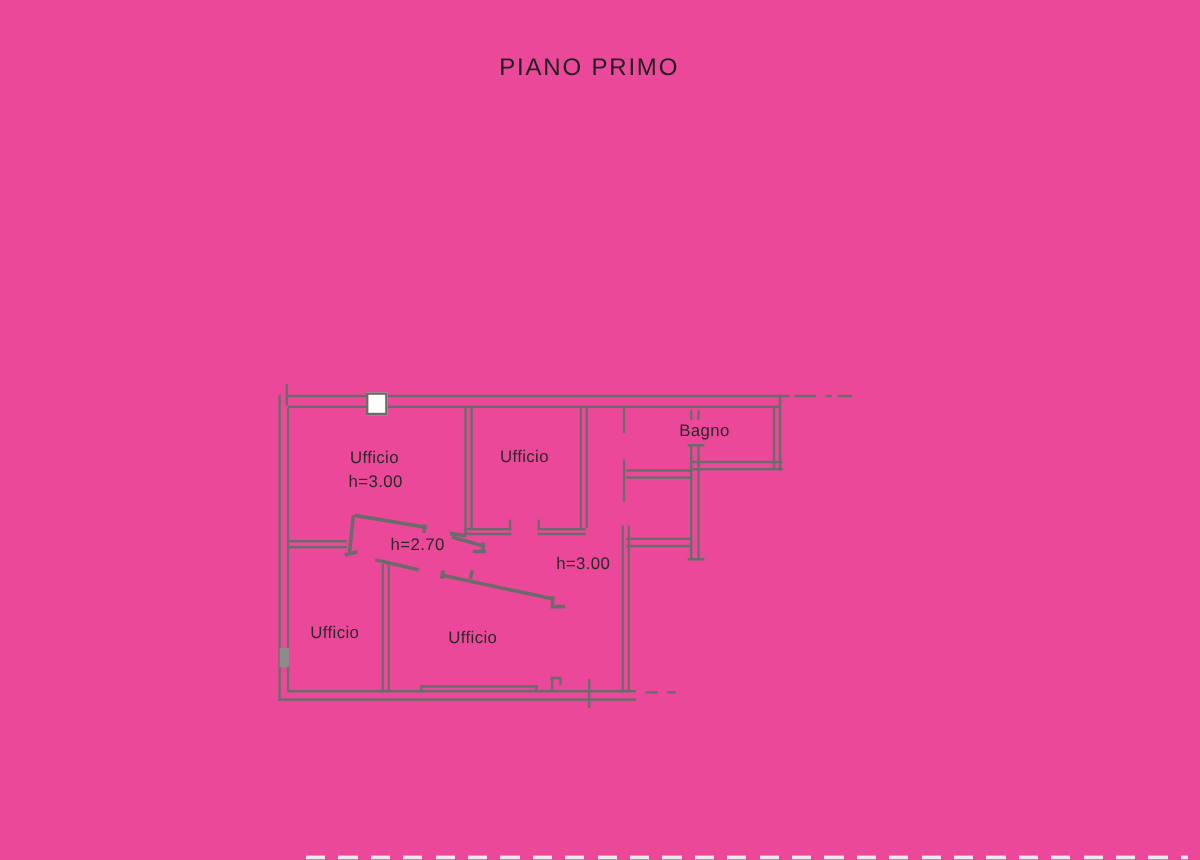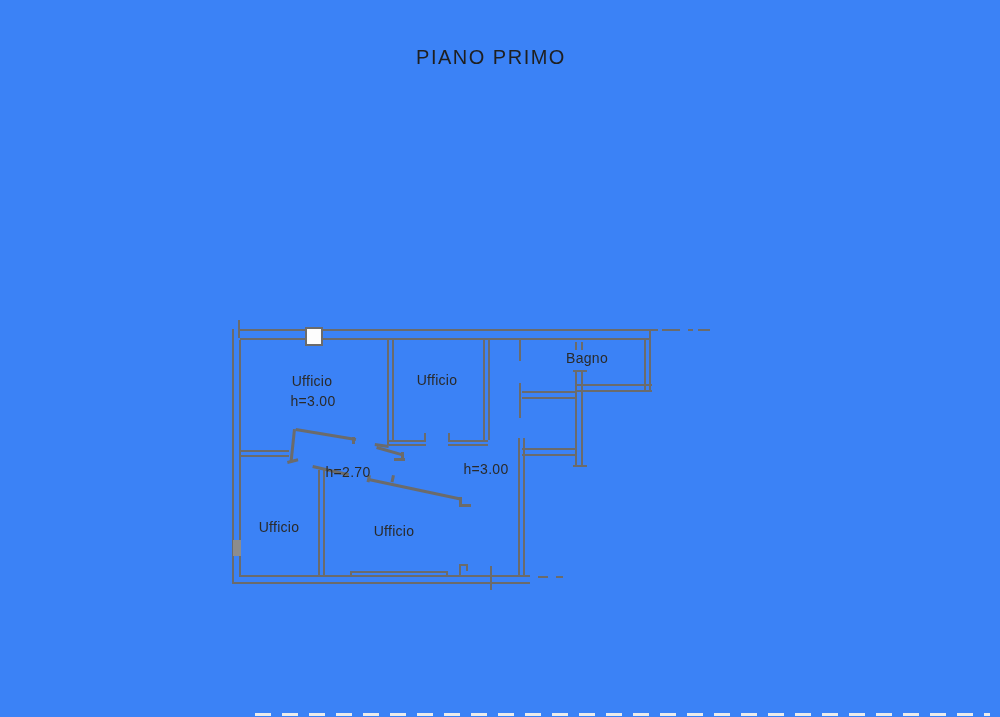--- a/index.html
+++ b/index.html
@@ -1,19 +1,19 @@
 <!DOCTYPE html>
 <html><head>
 <meta charset="utf-8">
 <style>
   html,body{margin:0;padding:0;}
   .page{
     position:relative;
     width:1000px;height:717px;
-    background:#3b82f6;
+    background:#ec4899;
     font-family:"Liberation Sans", sans-serif;
     overflow:hidden;
   }
   .title{
     position:absolute;
     left:491px;top:57px;
     transform:translate(-50%,-50%);
     font-size:20px;
     letter-spacing:1.5px;
     color:#1f1f1f;
@@ -134,21 +134,21 @@
     <div class="w rot" style="left:369px;top:478px;width:95px;height:3px;transform:rotate(12deg);"></div>
     <div class="w rot" style="left:368px;top:475px;width:3px;height:7px;transform:rotate(12deg);"></div>
     <div class="w rot" style="left:392px;top:475px;width:3px;height:7px;transform:rotate(12deg);"></div>
     <div class="w" style="left:459px;top:497px;width:3px;height:10px;"></div>
     <div class="w" style="left:459px;top:504px;width:12px;height:3px;"></div>
 
     <div class="lbl" style="left:312px;top:381px;">Ufficio</div>
     <div class="lbl" style="left:313px;top:401px;">h=3.00</div>
     <div class="lbl" style="left:437px;top:380px;">Ufficio</div>
     <div class="lbl" style="left:587px;top:358px;">Bagno</div>
-    <div class="lbl" style="left:348px;top:472px;">h=2.70</div>
+    <div class="lbl" style="left:348px;top:453px;">h=2.70</div>
     <div class="lbl" style="left:486px;top:469px;">h=3.00</div>
     <div class="lbl" style="left:279px;top:527px;">Ufficio</div>
     <div class="lbl" style="left:394px;top:531px;">Ufficio</div>
 
   </div>
 
   <div class="scan-noise"></div>
 </div>
 
 </body></html>

